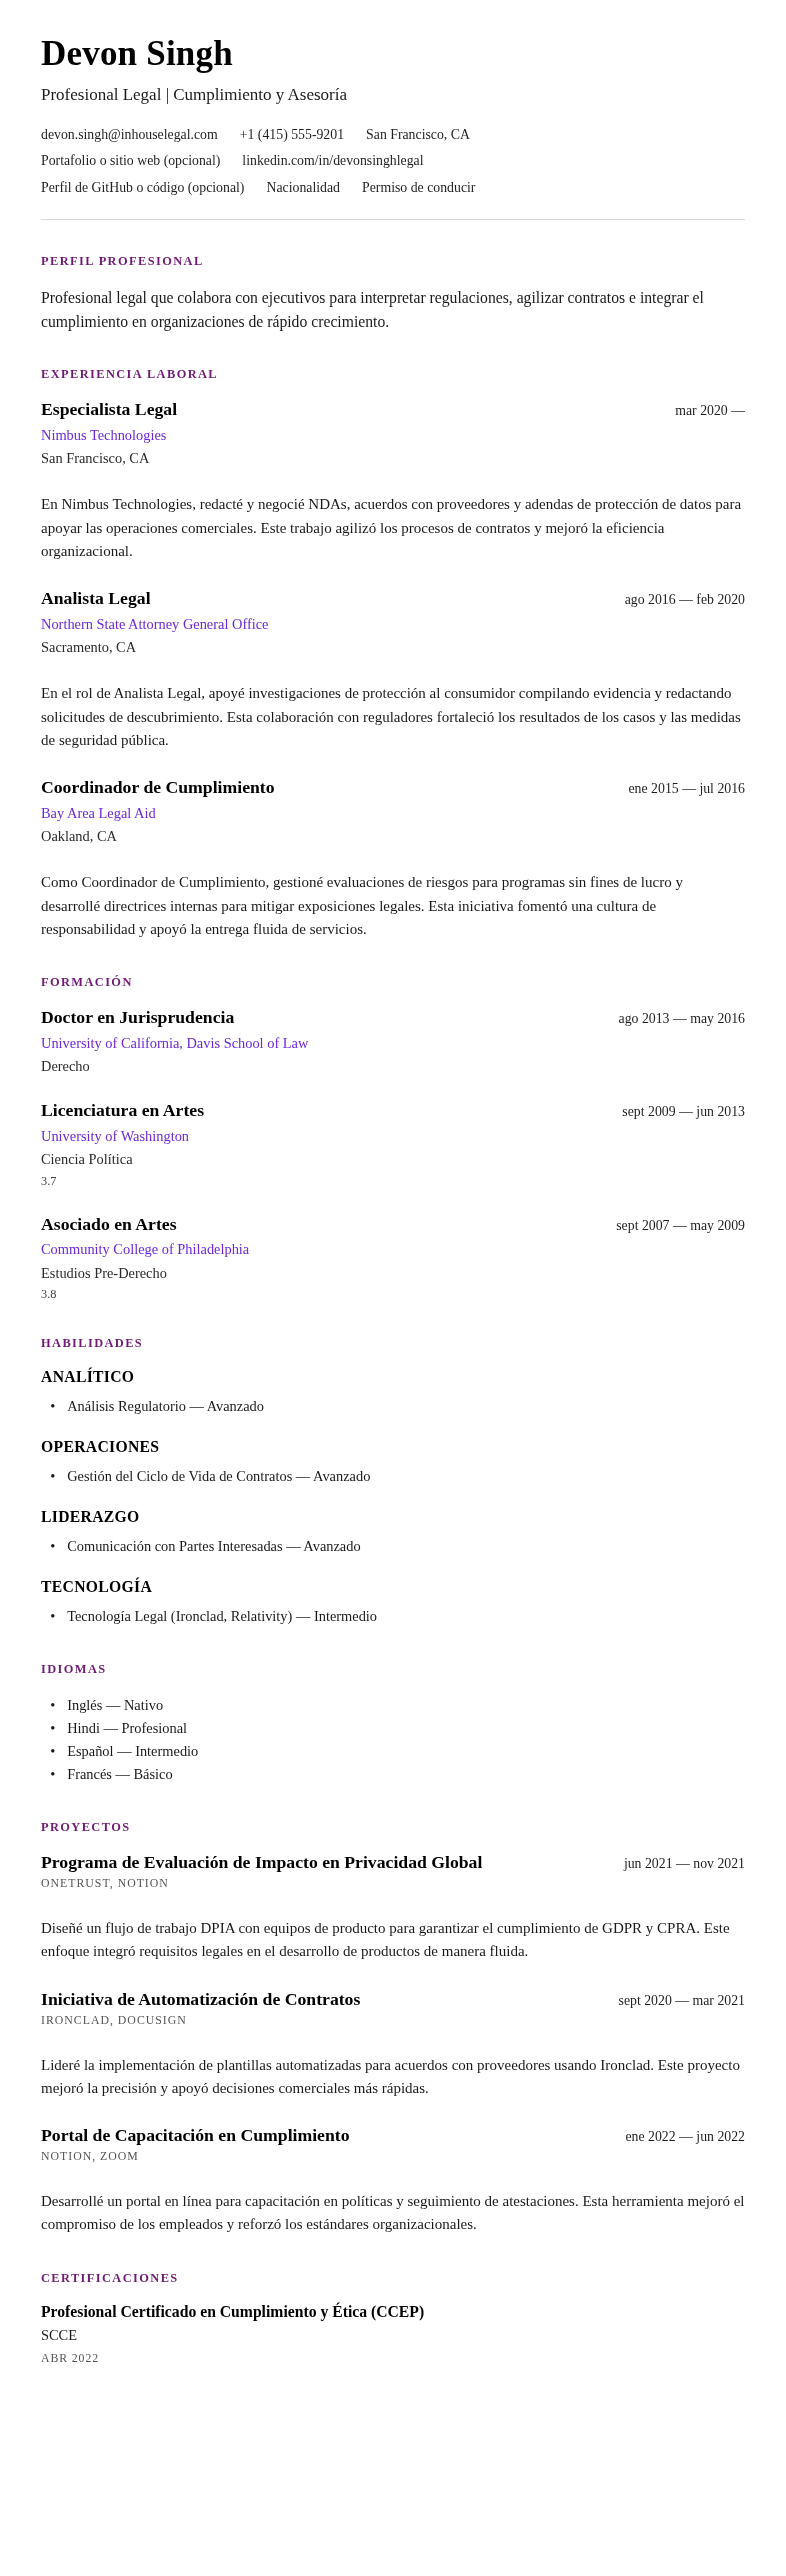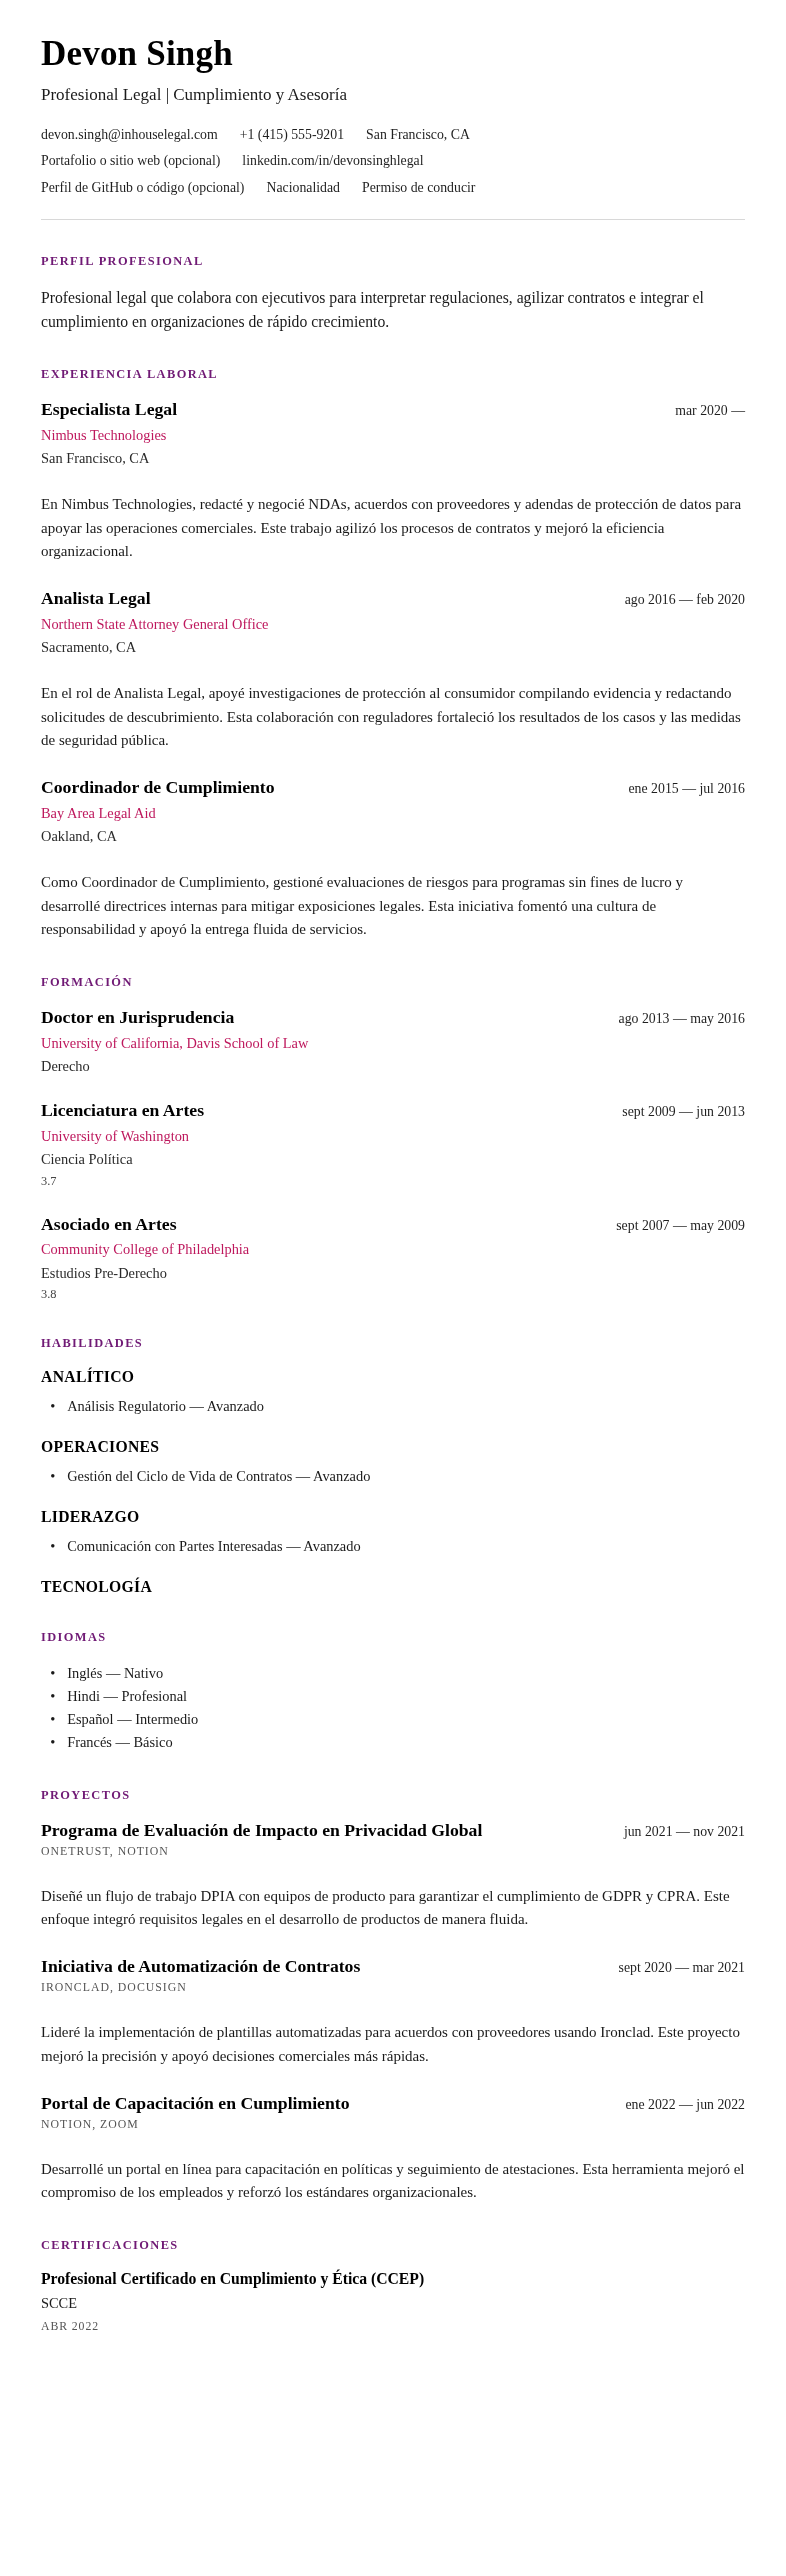--- a/index.html
+++ b/index.html
@@ -22,21 +22,21 @@
   
   .section { margin-top: 34px; }
   .section-header { font-size: 12.4px; font-weight: 700; letter-spacing: 1.4px; margin: 0 0 17px; color: #701a75; }
   .summary { font-size: 15.7px; line-height: 1.5; margin: 0; color: #1a1a1a; }
   
   .entry { margin-top: 25px; }
   .entry:first-of-type { margin-top: 0; }
   .entry-head { display: flex; justify-content: space-between; align-items: baseline; gap: 12px; }
   .entry-title { font-size: 17.7px; font-weight: 700; margin: 0; color: #000; }
   .entry-date { font-size: 13.8px; color: #1f1f1f; white-space: nowrap; }
-  .entry-sub { font-size: 14.4px; margin-top: 6.6px; color: #be185d; }
+  .entry-sub { font-size: 14.4px; margin-top: 6.6px; color: #6d28d9; }
   .entry-loc { font-size: 14.4px; margin-top: 6.6px; color: #2a2a2a; }
   .entry-meta { font-size: 11.8px; letter-spacing: 1px; margin-top: 3px; color: #555; }
   .entry-gpa { font-size: 12.4px; margin-top: 5.2px; color: #444; }
   .entry-desc { font-size: 15px; line-height: 1.55; margin: 26px 0 0; color: #1a1a1a; }
   
   .skill-group { margin-top: 19.7px; }
   .skill-group:first-of-type { margin-top: 0; }
   .skill-cat { font-size: 15.7px; font-weight: 700; letter-spacing: 0.3px; margin: 0 0 9.2px; color: #000; }
   
   ul.bullets { list-style: none; margin: 0; padding: 0 0 0 9.2px; }
@@ -163,20 +163,23 @@
 
     <div class="skill-group">
       <h3 class="skill-cat">LIDERAZGO</h3>
       <ul class="bullets">
         <li>Comunicación con Partes Interesadas — Avanzado</li>
       </ul>
     </div>
 
     <div class="skill-group">
       <h3 class="skill-cat">TECNOLOGÍA</h3>
+      <ul class="bullets">
+        <li>Tecnología Legal (Ironclad, Relativity) — Intermedio</li>
+      </ul>
     </div>
   </section>
 
   <section class="section">
     <h2 class="section-header">IDIOMAS</h2>
     <ul class="bullets">
       <li>Inglés — Nativo</li>
       <li>Hindi — Profesional</li>
       <li>Español — Intermedio</li>
       <li>Francés — Básico</li>

